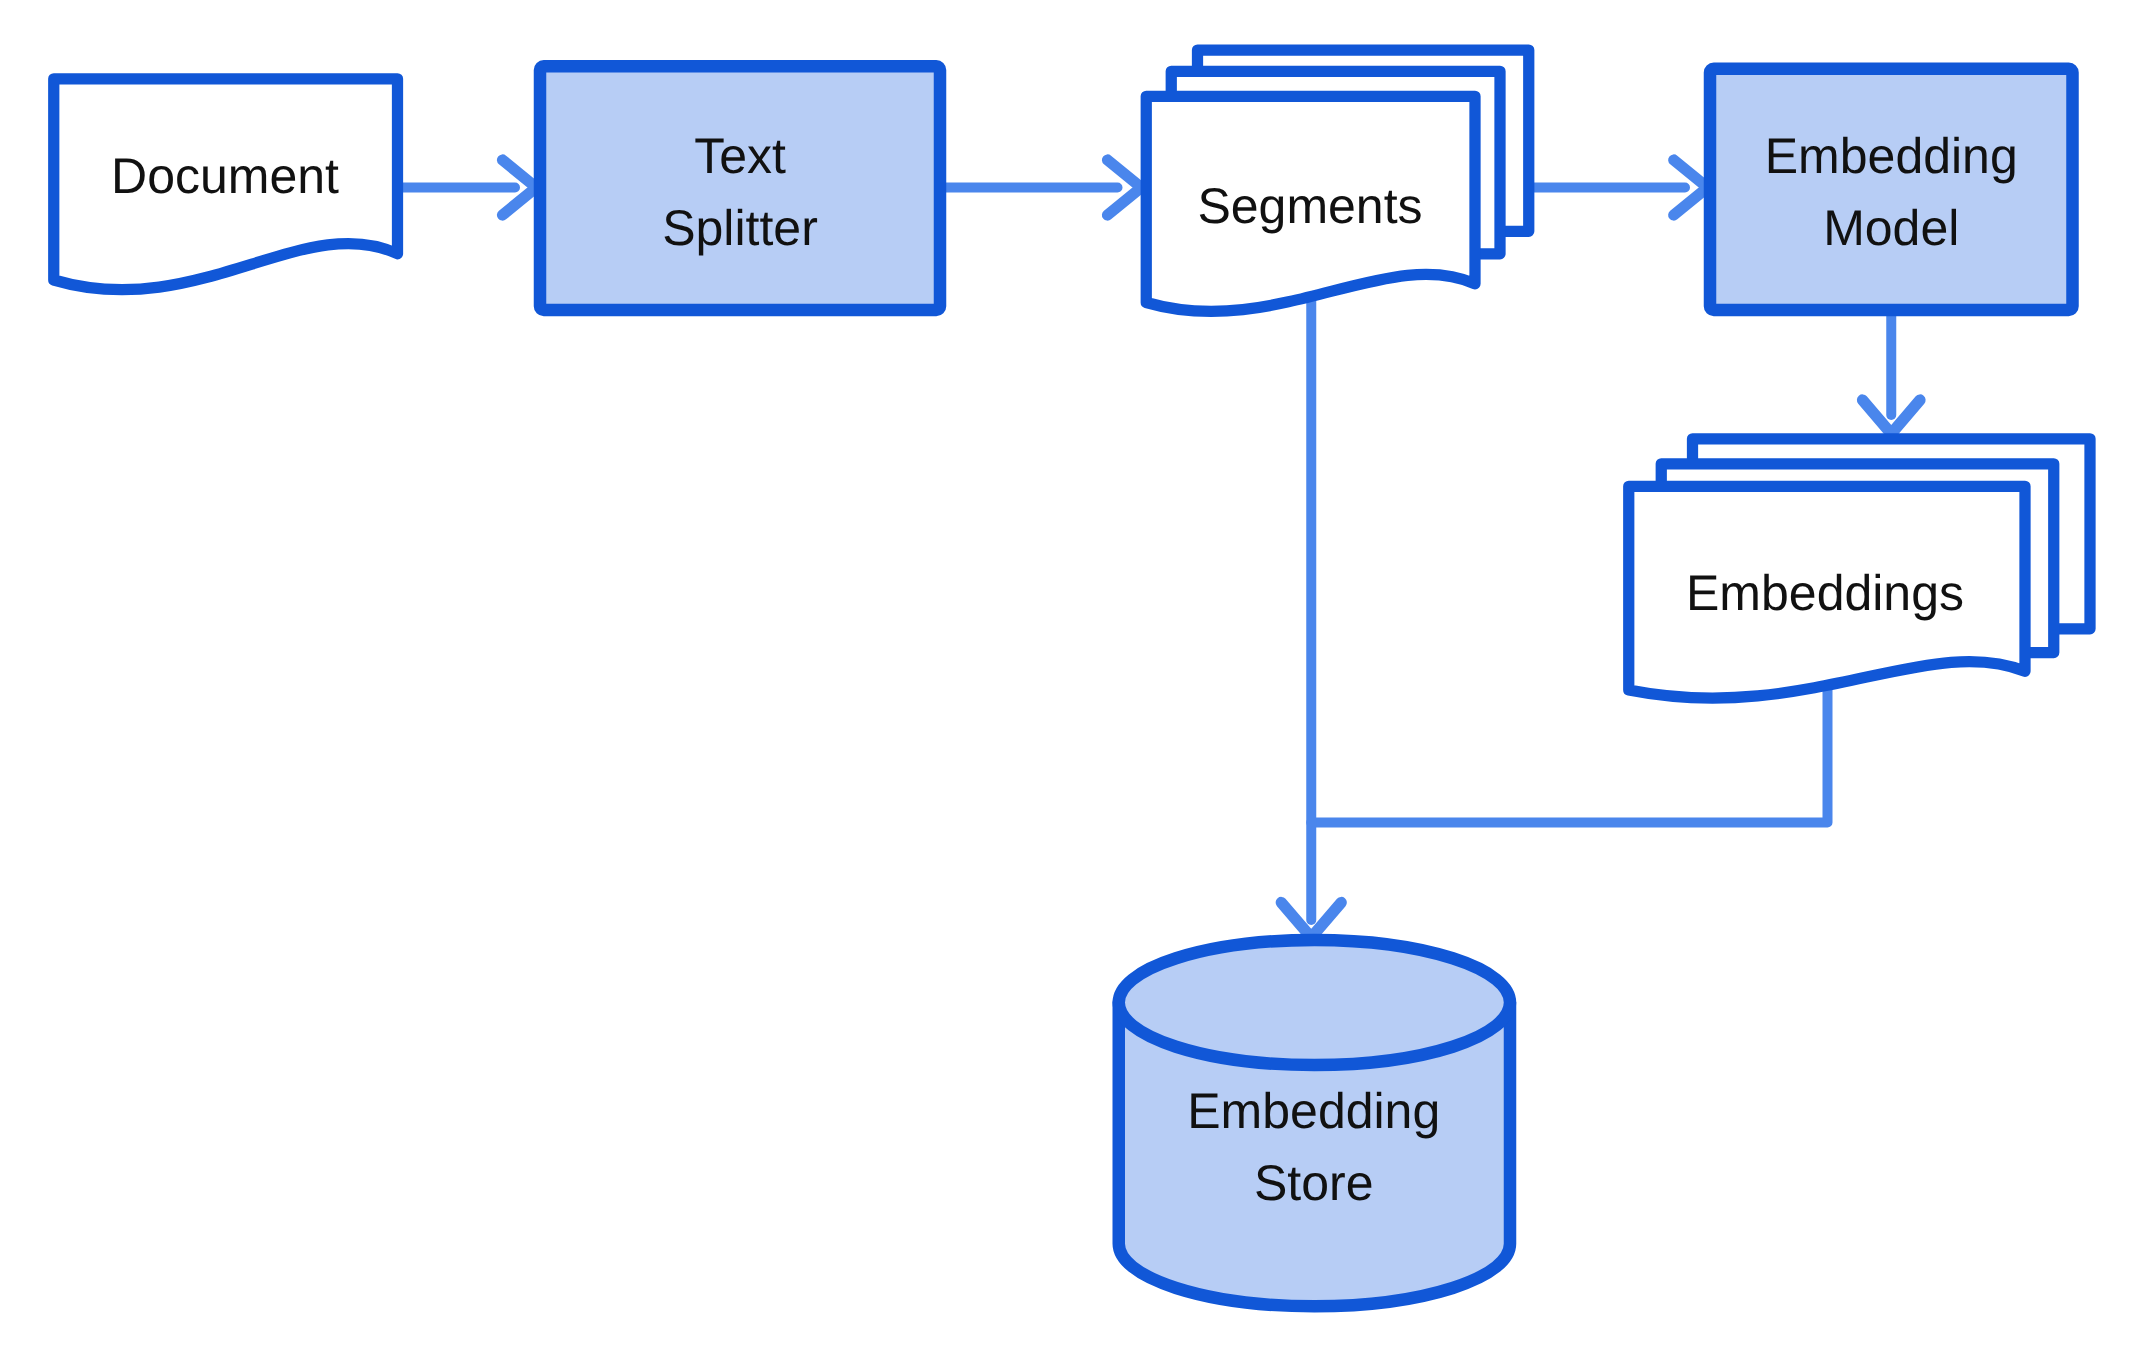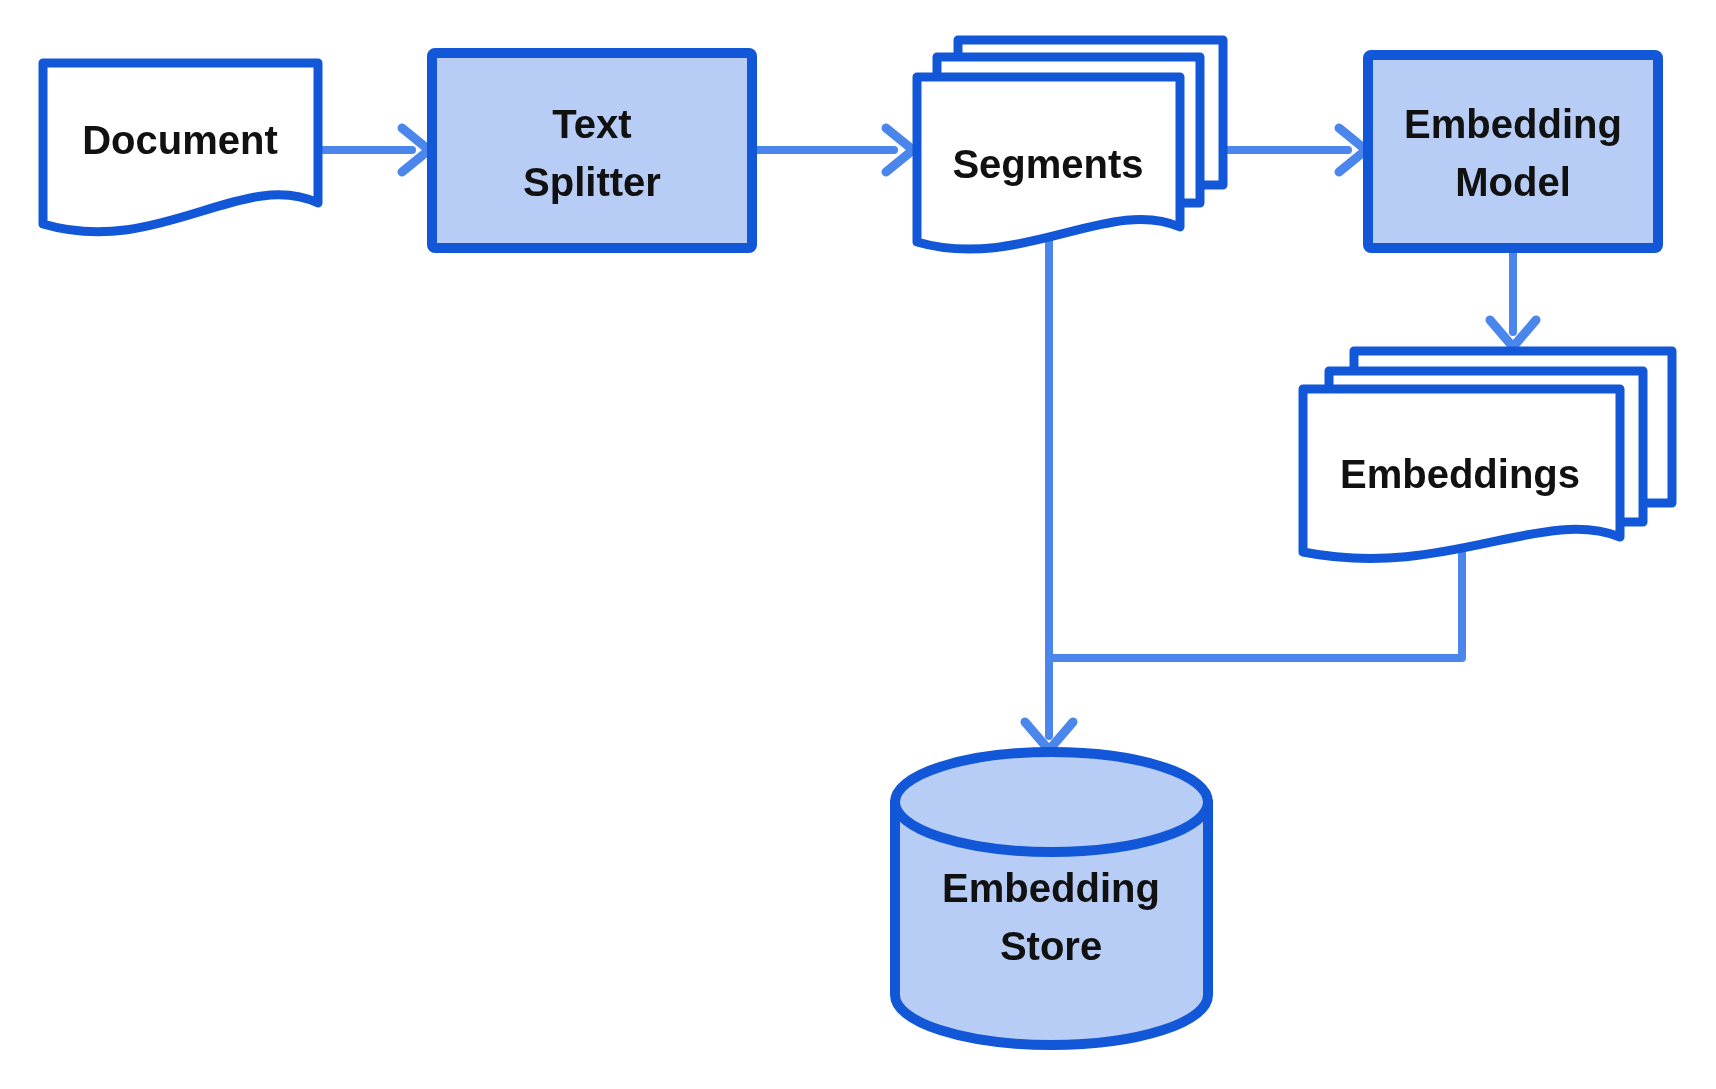--- a/index.html
+++ b/index.html
@@ -9,21 +9,21 @@
     --connector: #4A86EC;
     --label: #111111;
     --background: #FFFFFF;
   }
   html, body { margin: 0; padding: 0; }
   body {
     width: 1716px; height: 1089px;
     background: var(--background);
     font-family: "Liberation Sans", sans-serif;
   }
-  .canvas { position: relative; width: 1716px; height: 1089px; font-weight: bold; }
+  .canvas { position: relative; width: 1716px; height: 1089px; }
   svg { display: block; }
 
   .connector {
     stroke: var(--connector);
     stroke-width: 8;
     fill: none;
     stroke-linecap: round;
     stroke-linejoin: round;
   }
   .arrowhead {

